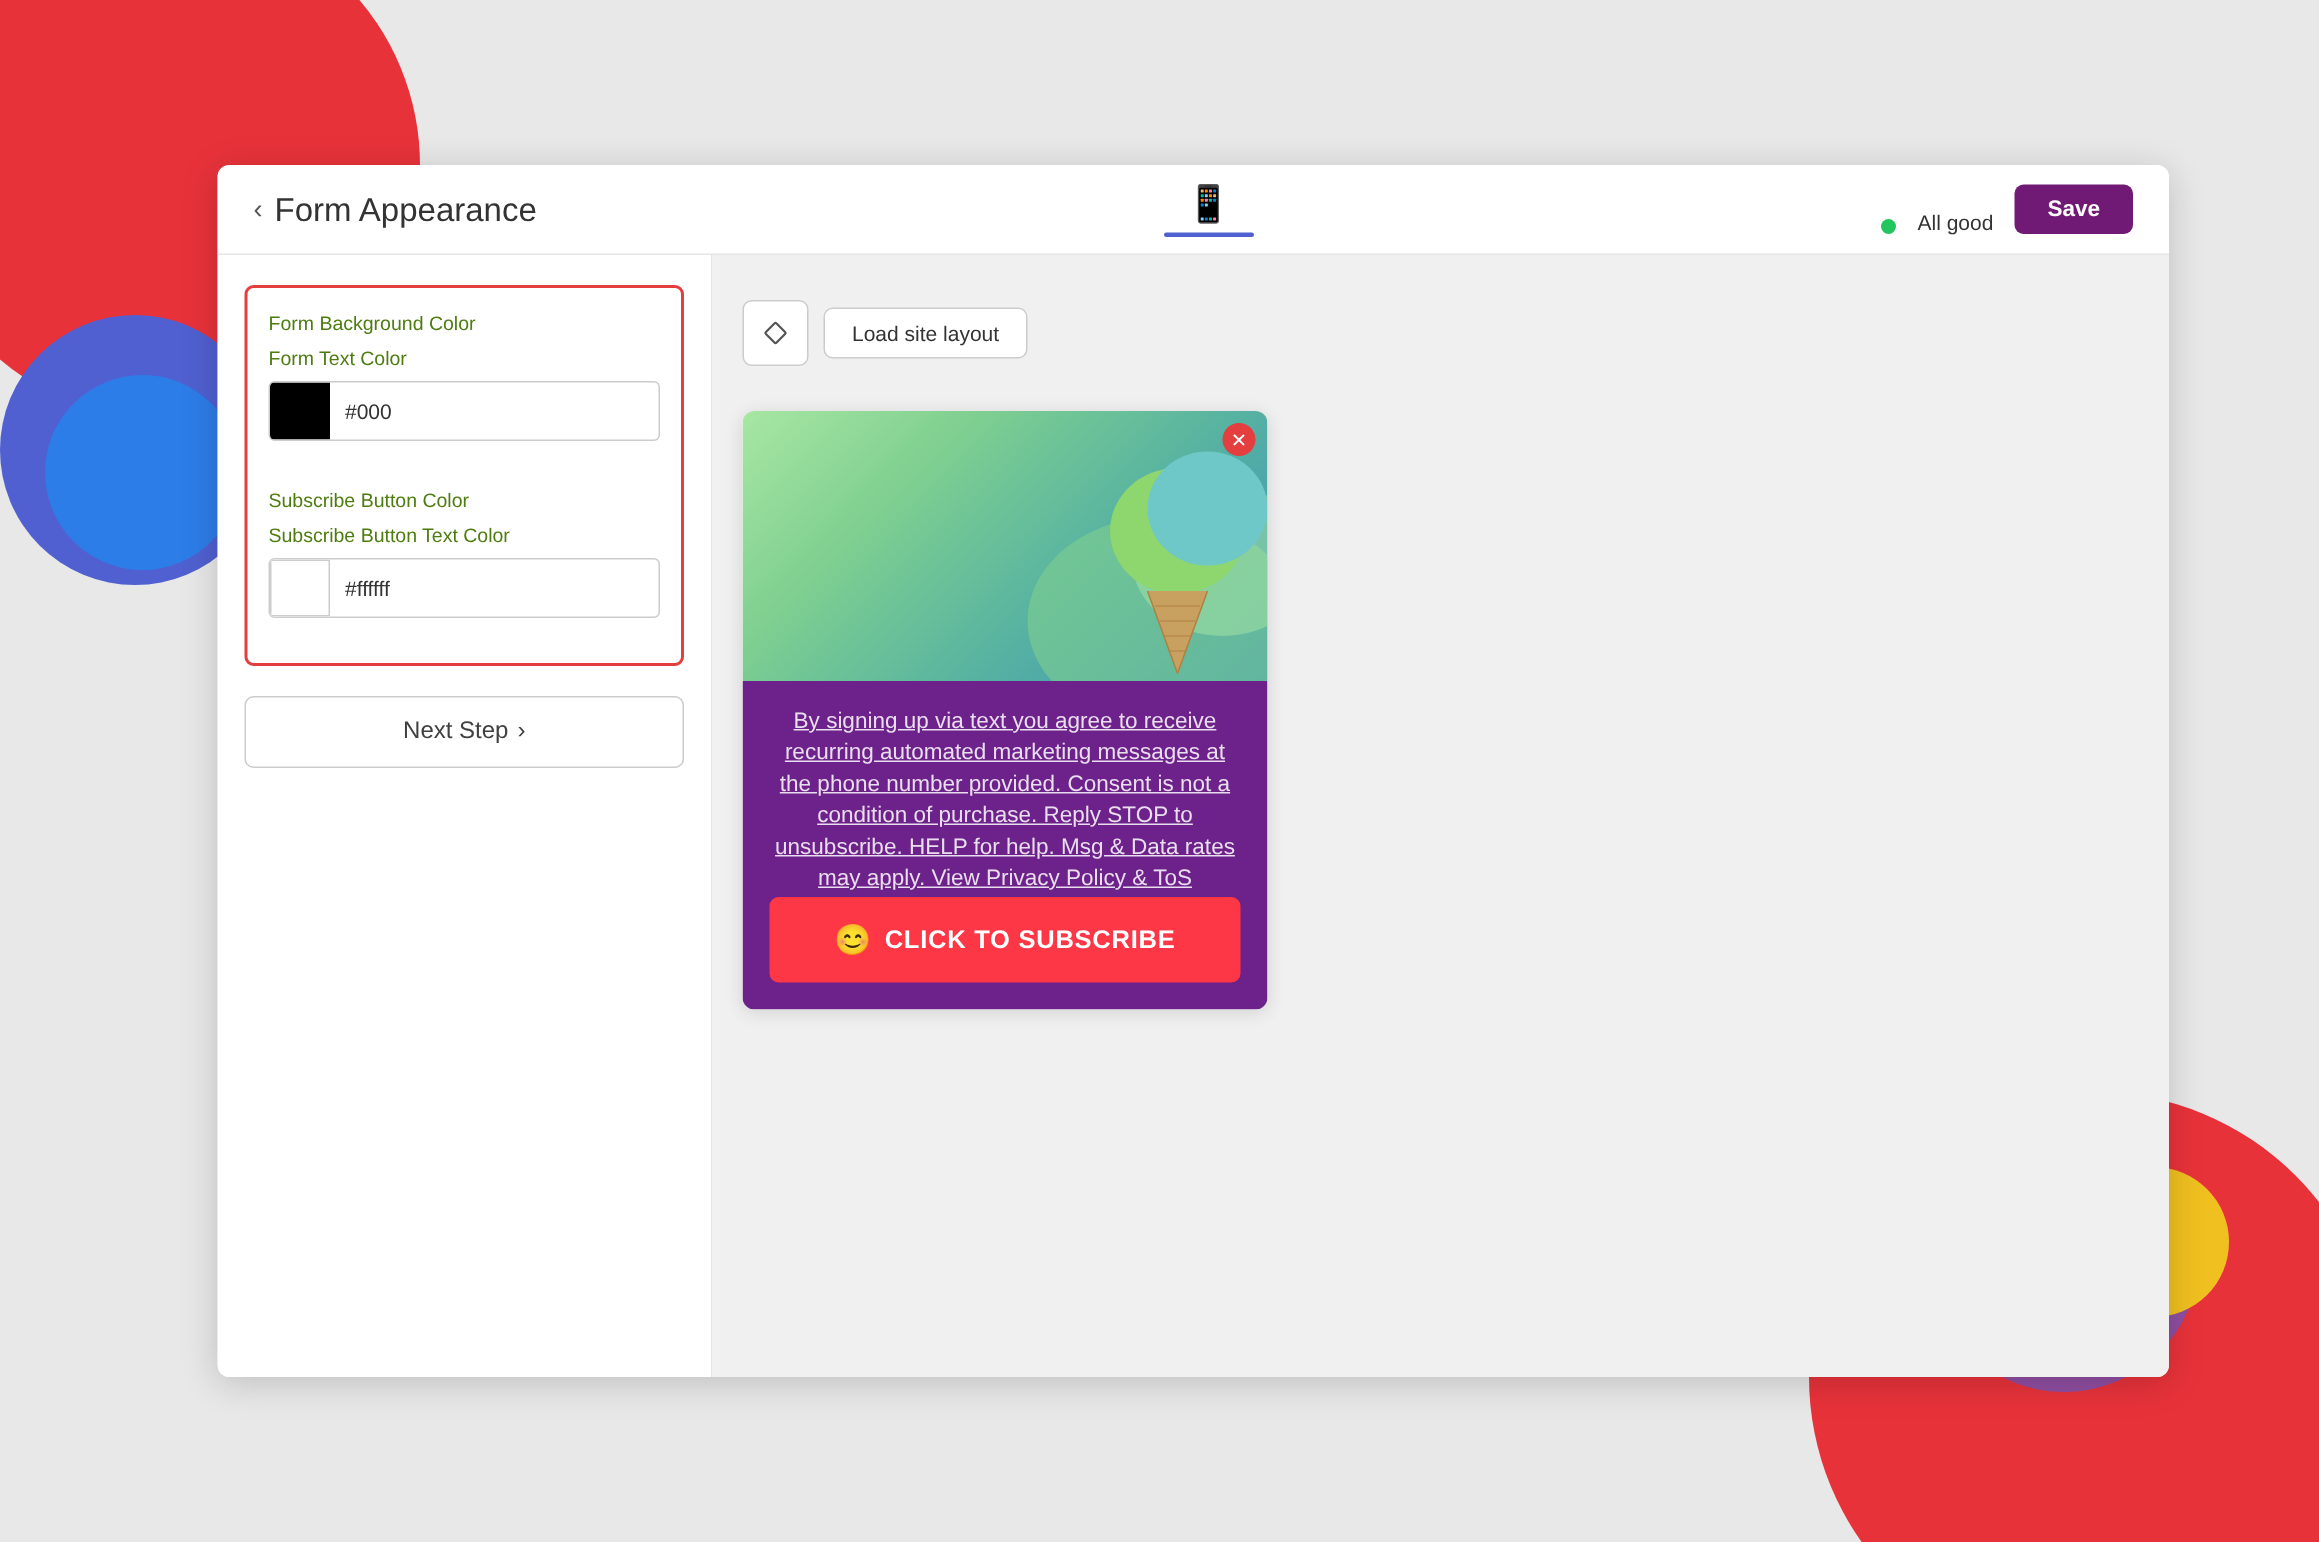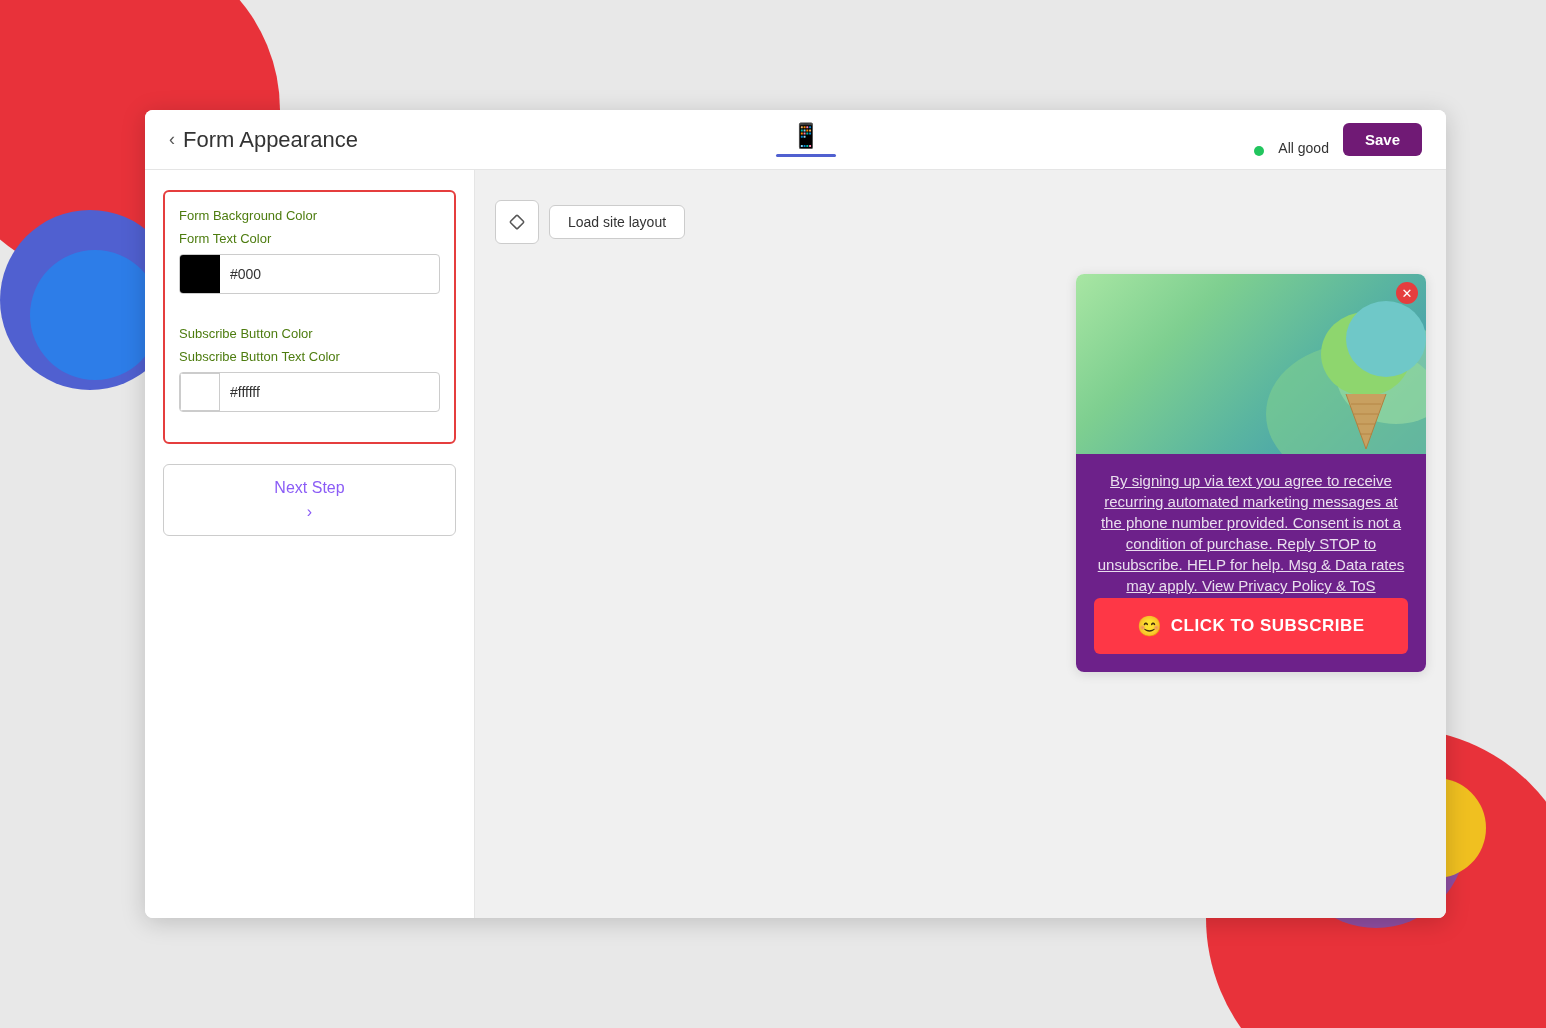--- a/index.html
+++ b/index.html
@@ -204,36 +204,35 @@
     .next-step-button {
       display: flex;
       align-items: center;
       justify-content: center;
       width: 100%;
       padding: 14px;
       border: 1.5px solid #ccc;
       border-radius: 6px;
       background: #fff;
       font-size: 16px;
-      color: #8b5cf6;
+      color: #404040;
       cursor: pointer;
       gap: 6px;
-      flex-direction: column;
     }
     .next-step-arrow {
       font-size: 16px;
     }
 
     
     .preview-area {
       flex: 1;
       background: #f0f0f0;
       display: flex;
       flex-direction: column;
-      align-items: flex-end;
+      align-items: flex-start;
       padding: 30px 20px;
       overflow: auto;
     }
 
     .preview-toolbar {
       display: flex;
       align-items: center;
       gap: 10px;
       margin-bottom: 30px;
       align-self: flex-start;

